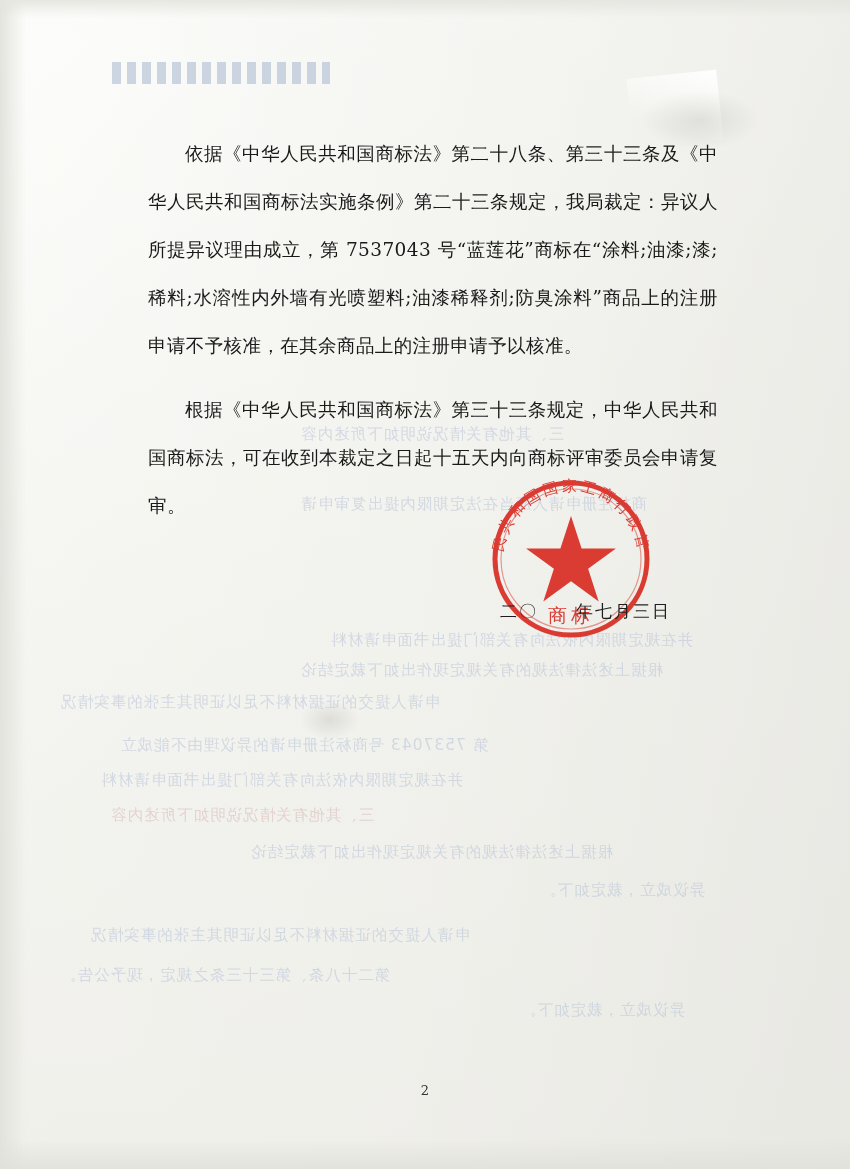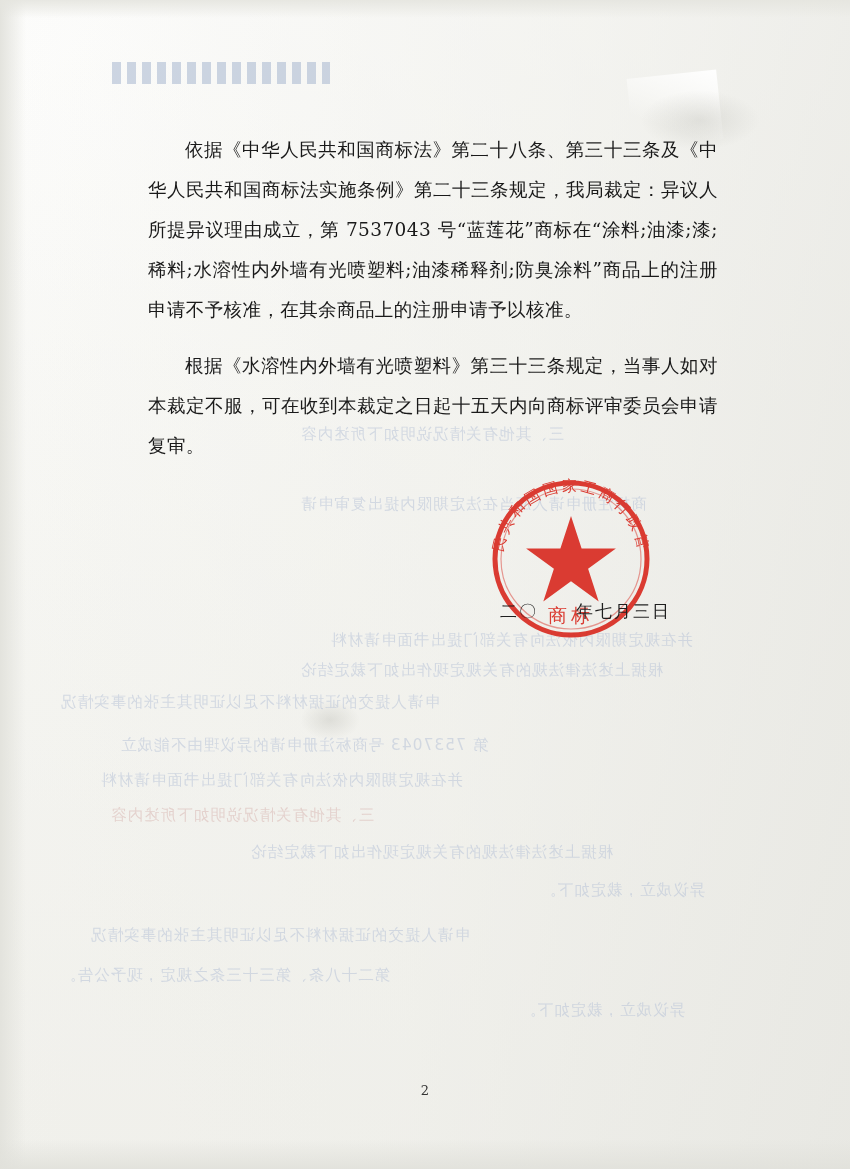--- a/index.html
+++ b/index.html
@@ -73,21 +73,21 @@
   
   .content {
     position: absolute;
     left: 148px;
     top: 130px;
     width: 570px;
     color: #1a1a1a;
   }
   .para {
     font-size: 18.5px;
-    line-height: 40px;
+    line-height: 48px;
     text-align: justify;
     text-justify: inter-ideograph;
     text-indent: 2em;
     margin: 0 0 6px 0;
     letter-spacing: 0.4px;
   }
   .para.second { margin-top: 16px; }
 
   
   .seal {
@@ -164,21 +164,21 @@
   <div class="bleed blur" style="left:100px;top:770px;">并在规定期限内依法向有关部门提出书面申请材料</div>
   <div class="bleed blur red" style="left:110px;top:805px;">三、其他有关情况说明如下所述内容</div>
   <div class="bleed blur" style="left:250px;top:842px;">根据上述法律法规的有关规定现作出如下裁定结论</div>
   <div class="bleed blur" style="left:540px;top:880px;">异议成立，裁定如下。</div>
   <div class="bleed blur" style="left:90px;top:925px;">申请人提交的证据材料不足以证明其主张的事实情况</div>
   <div class="bleed blur" style="left:60px;top:965px;">第二十八条、第三十三条之规定，现予公告。</div>
   <div class="bleed blur" style="left:520px;top:1000px;">异议成立，裁定如下。</div>
 
   <div class="content">
     <p class="para">依据《中华人民共和国商标法》第二十八条、第三十三条及《中华人民共和国商标法实施条例》第二十三条规定，我局裁定：异议人所提异议理由成立，第 7537043 号“蓝莲花”商标在“涂料;油漆;漆;稀料;水溶性内外墙有光喷塑料;油漆稀释剂;防臭涂料”商品上的注册申请不予核准，在其余商品上的注册申请予以核准。</p>
-    <p class="para second">根据《水溶性内外墙有光喷塑料》第三十三条规定，当事人如对本裁定不服，可在收到本裁定之日起十五天内向商标评审委员会申请复审。</p>
+    <p class="para second">根据《中华人民共和国商标法》第三十三条规定，中华人民共和国商标法，可在收到本裁定之日起十五天内向商标评审委员会申请复审。</p>
   </div>
 
   <div class="seal">
     <svg width="182" height="182" viewBox="0 0 182 182" xmlns="http://www.w3.org/2000/svg">
       <defs>
         <path id="sealArc" d="M 91,91 m -70,0 a 70,70 0 1,1 140,0" fill="none"></path>
         <path id="sealArcText" d="M 23,91 a 68,68 0 1,1 136,0" fill="none"></path>
       </defs>
       <g opacity="0.9">
         <circle cx="91" cy="91" r="76" fill="none" stroke="#d8281e" stroke-width="5"></circle>

